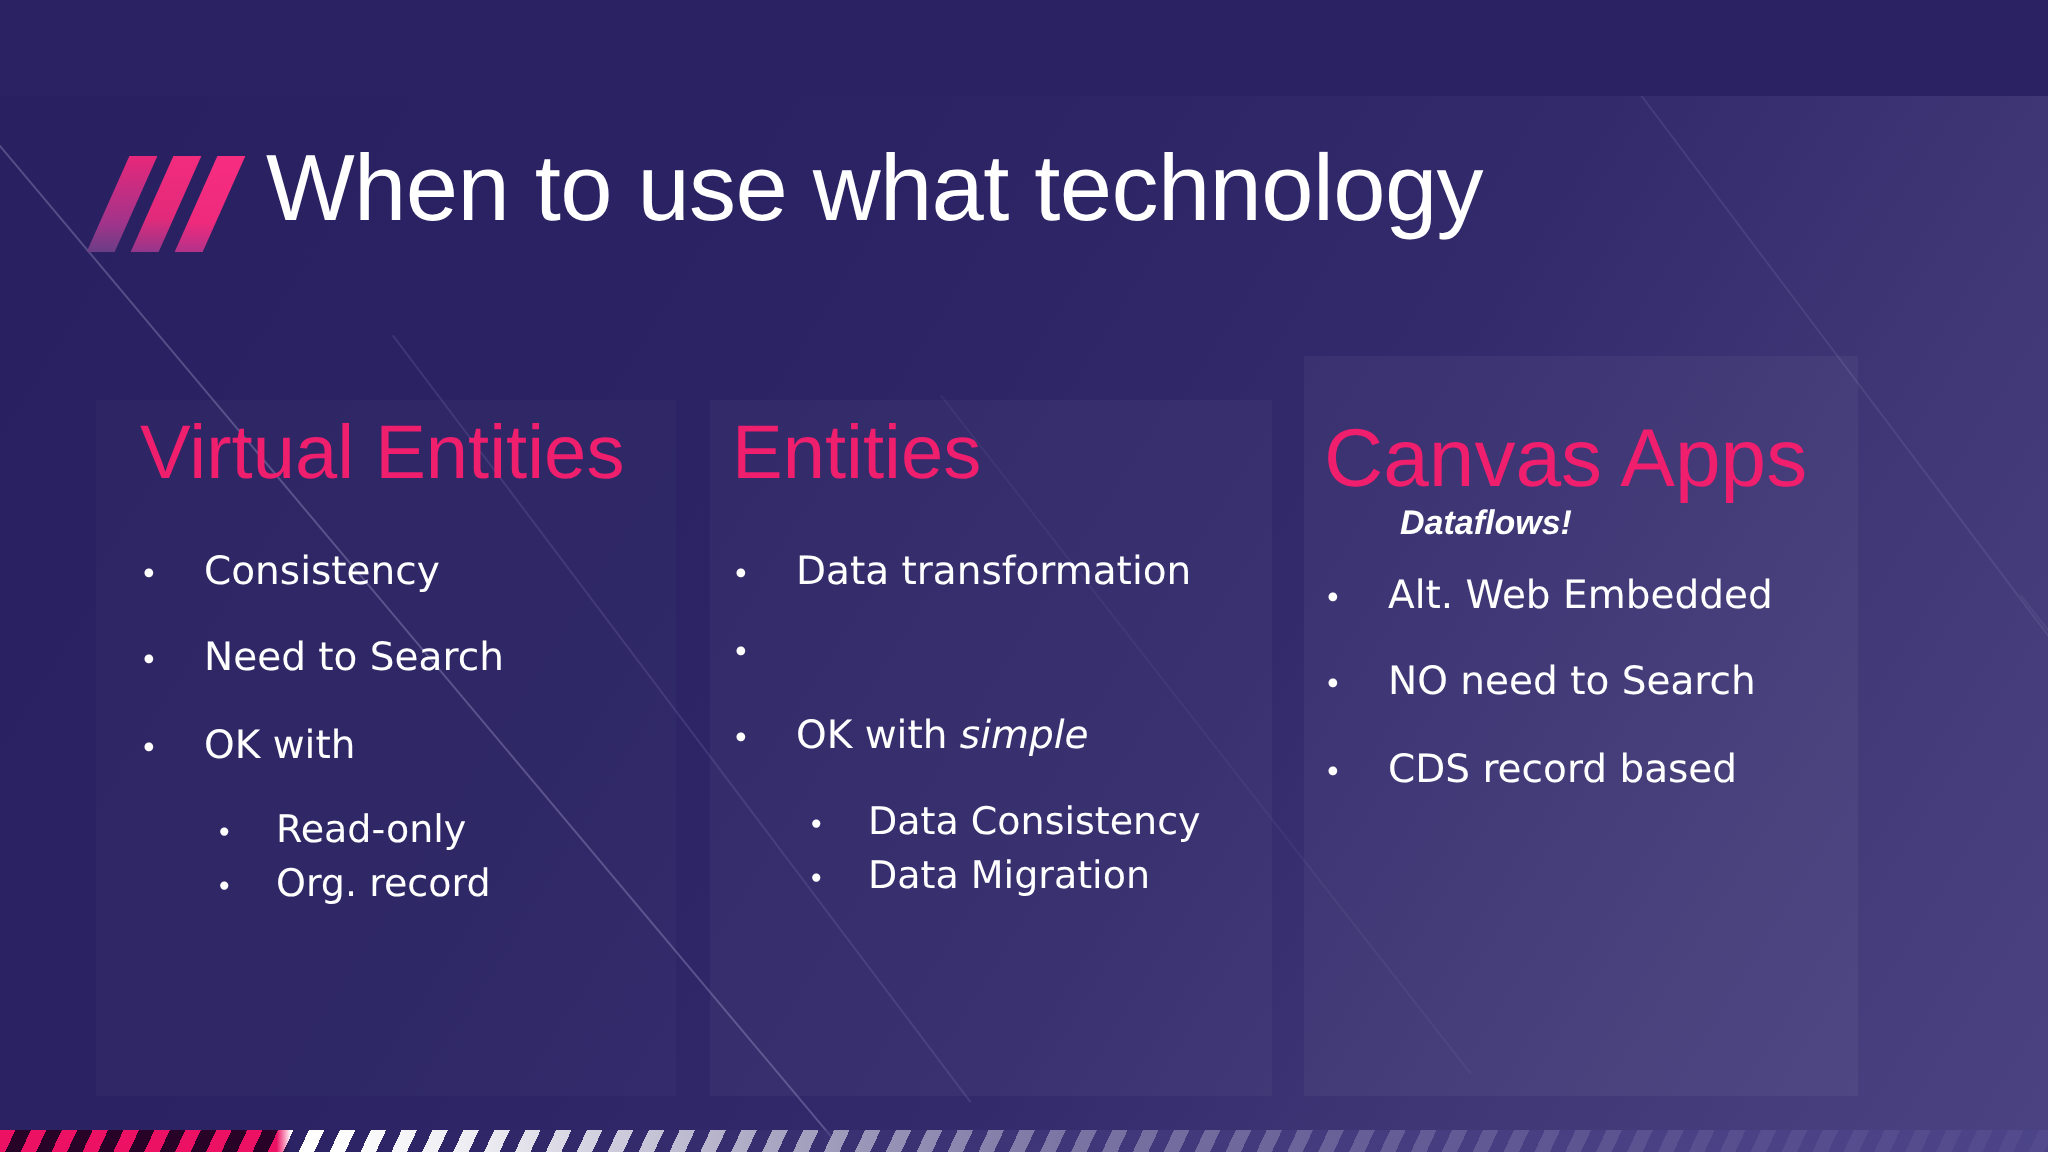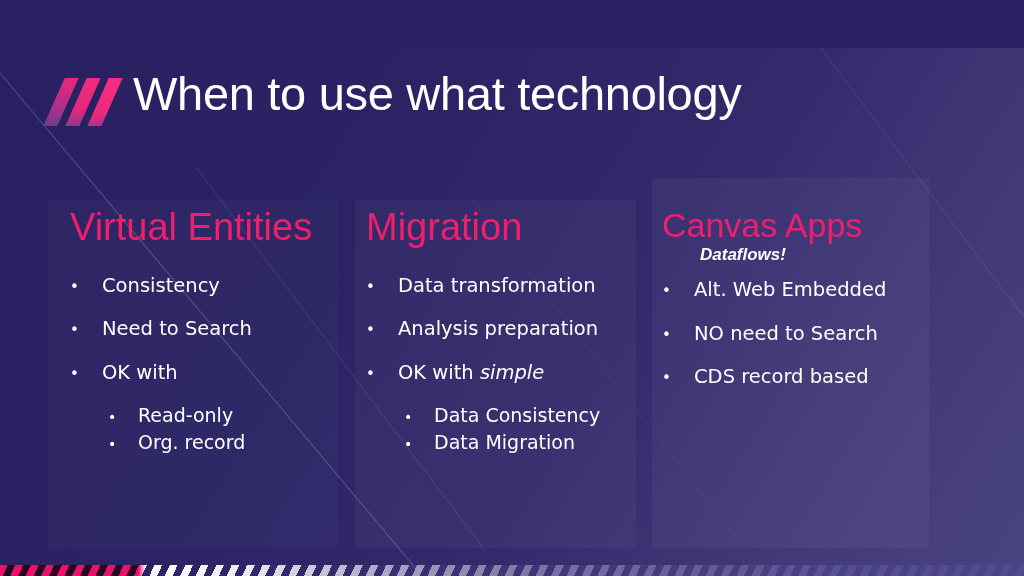--- a/index.html
+++ b/index.html
@@ -69,21 +69,21 @@
   .col.c3 { left:662px; top:160px; width:290px; }
 
   .col-head {
     font-size:38px; font-weight:400; color:#ef1f6e;
     line-height:1.05; white-space:nowrap;
   }
   .col-sub {
     font-size:17px; font-weight:700; font-style:italic; color:#ffffff;
     margin-top:2px; margin-left:38px; line-height:1.1;
   }
-  .c3 .col-head { font-size:34px; }
+  .c3 .col-head { font-size:41px; }
 
   .bullets { margin-top:28px; }
   .bullets.tight { margin-top:16px; }
 
   .bullet {
     display:flex; align-items:baseline;
     font-size:19.5px; color:#ffffff; font-weight:400;
     line-height:1.0; margin-bottom:24px;
     font-family:"DejaVu Sans", sans-serif;
   }
@@ -181,29 +181,28 @@
           <span class="txt">Read-only</span>
         </div>
         <div class="bullet sub">
           <span class="dot">•</span>
           <span class="txt">Org. record</span>
         </div>
       </div>
     </div>
 
     <div class="col c2">
-      <div class="col-head">Migration</div>
+      <div class="col-head">Entities</div>
       <div class="bullets">
         <div class="bullet">
           <span class="dot">•</span>
           <span class="txt">Data transformation</span>
         </div>
         <div class="bullet">
           <span class="dot">•</span>
-          <span class="txt">Analysis preparation</span>
         </div>
         <div class="bullet">
           <span class="dot">•</span>
           <span class="txt"><span>OK with </span><i>simple</i></span>
         </div>
         <div class="bullet sub">
           <span class="dot">•</span>
           <span class="txt">Data Consistency</span>
         </div>
         <div class="bullet sub">

